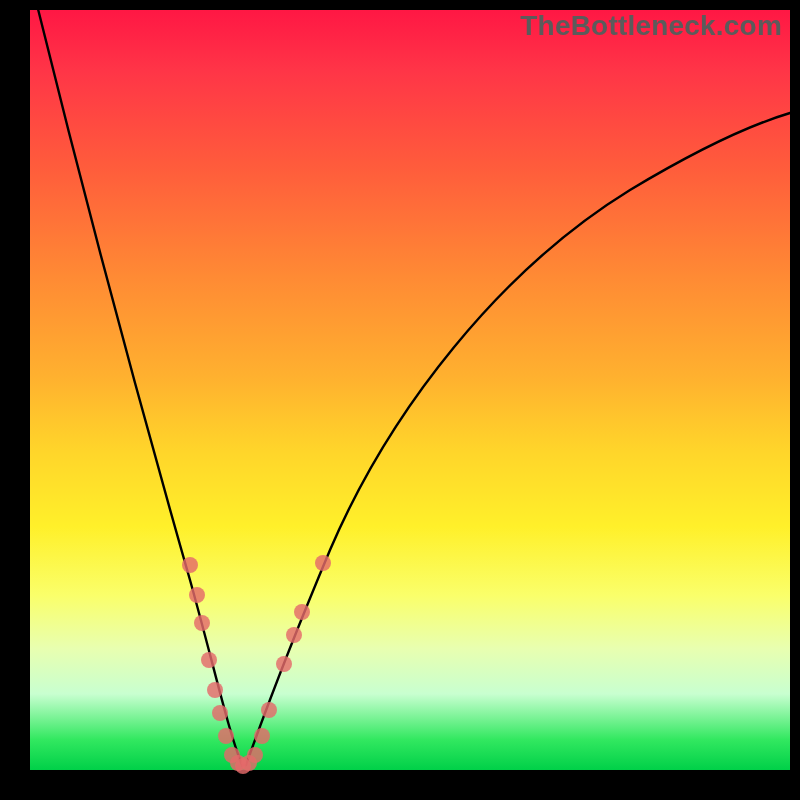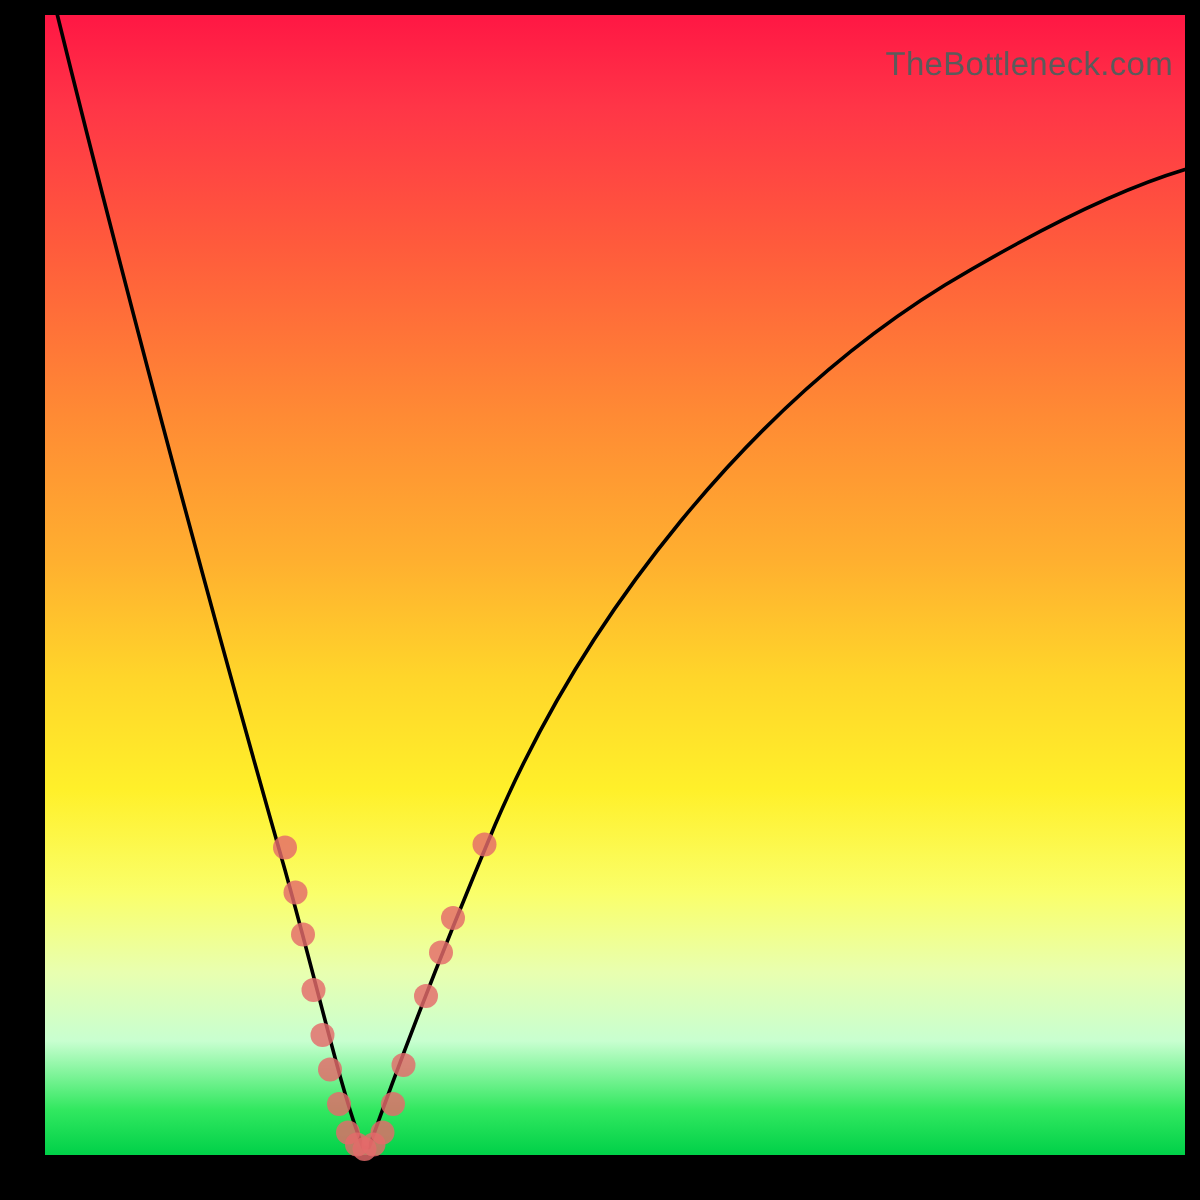--- a/index.html
+++ b/index.html
@@ -27,25 +27,25 @@
       #fff02a 68%,
       #faff6a 77%,
       #e8ffb0 84%,
       #c8ffd0 90%,
       #32e860 96%,
       #00d048 100%
     );
   }
   .watermark {
     position: absolute;
-    top: 20px;
+    top: 0;
     right: 8px;
     color: #5b5b5b;
-    font-size: 22px;
-    font-weight: 400;
+    font-size: 28px;
+    font-weight: 700;
     letter-spacing: 0.2px;
     user-select: none;
   }
   svg.curve {
     position: absolute;
     left: 0;
     top: 0;
     width: 760px;
     height: 760px;
     overflow: visible;

